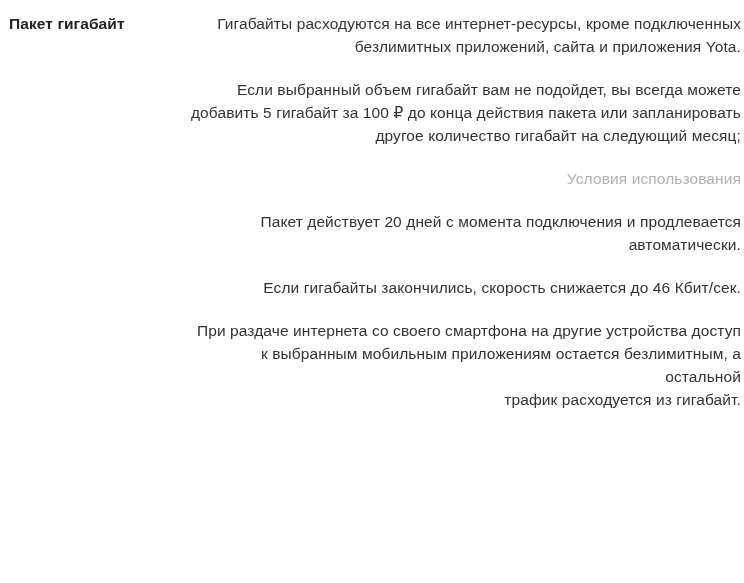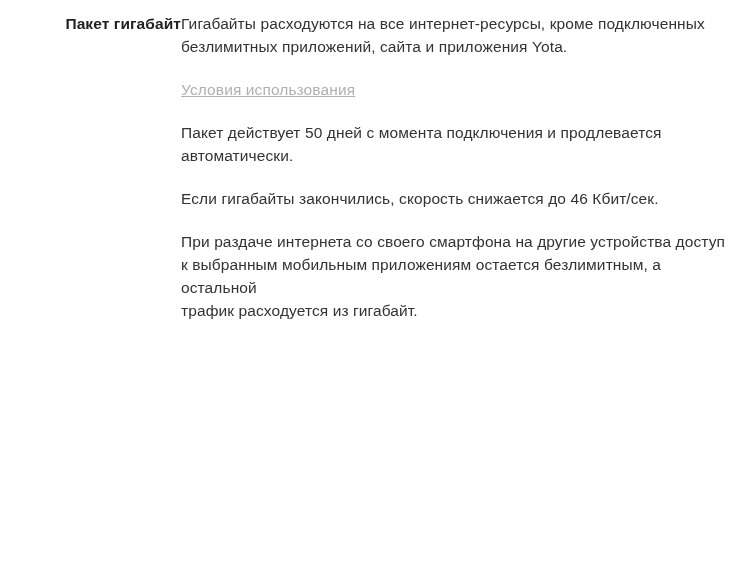--- a/index.html
+++ b/index.html
@@ -17,57 +17,59 @@
   .row {
     display: flex;
     align-items: flex-start;
     padding: 12px 0 0 9px;
     box-sizing: border-box;
     width: 744px;
   }
   .term-col {
     width: 172px;
     flex-shrink: 0;
-    text-align: right;
   }
   .term {
     font-size: 15.5px;
     line-height: 23px;
     font-weight: bold;
     color: #222222;
     letter-spacing: 0.1px;
   }
   .def-col {
     width: 560px;
     flex-shrink: 0;
   }
   .def-col p {
     margin: 0 0 20px 0;
     font-size: 15.5px;
     line-height: 23px;
     color: #333333;
     white-space: pre-line;
     letter-spacing: 0.1px;
+    text-align: right;
   }
   .def-col p.muted {
     color: #b0b0b0;
-    text-decoration: underline;
   }
 </style>
 </head>
 <body>
 
 <div class="row">
   <div class="term-col">
     <div class="term">Пакет гигабайт</div>
   </div>
   <div class="def-col">
     <p>Гигабайты расходуются на все интернет-ресурсы, кроме подключенных
 безлимитных приложений, сайта и приложения Yota.</p>
+    <p>Если выбранный объем гигабайт вам не подойдет, вы всегда можете
+добавить 5 гигабайт за 100 ₽ до конца действия пакета или запланировать
+другое количество гигабайт на следующий месяц;</p>
     <p class="muted">Условия использования</p>
-    <p>Пакет действует 50 дней с момента подключения и продлевается
+    <p>Пакет действует 20 дней с момента подключения и продлевается
 автоматически.</p>
     <p>Если гигабайты закончились, скорость снижается до 46 Кбит/сек.</p>
     <p>При раздаче интернета со своего смартфона на другие устройства доступ
 к выбранным мобильным приложениям остается безлимитным, а остальной
 трафик расходуется из гигабайт.</p>
   </div>
 </div>
 
 </body></html>

